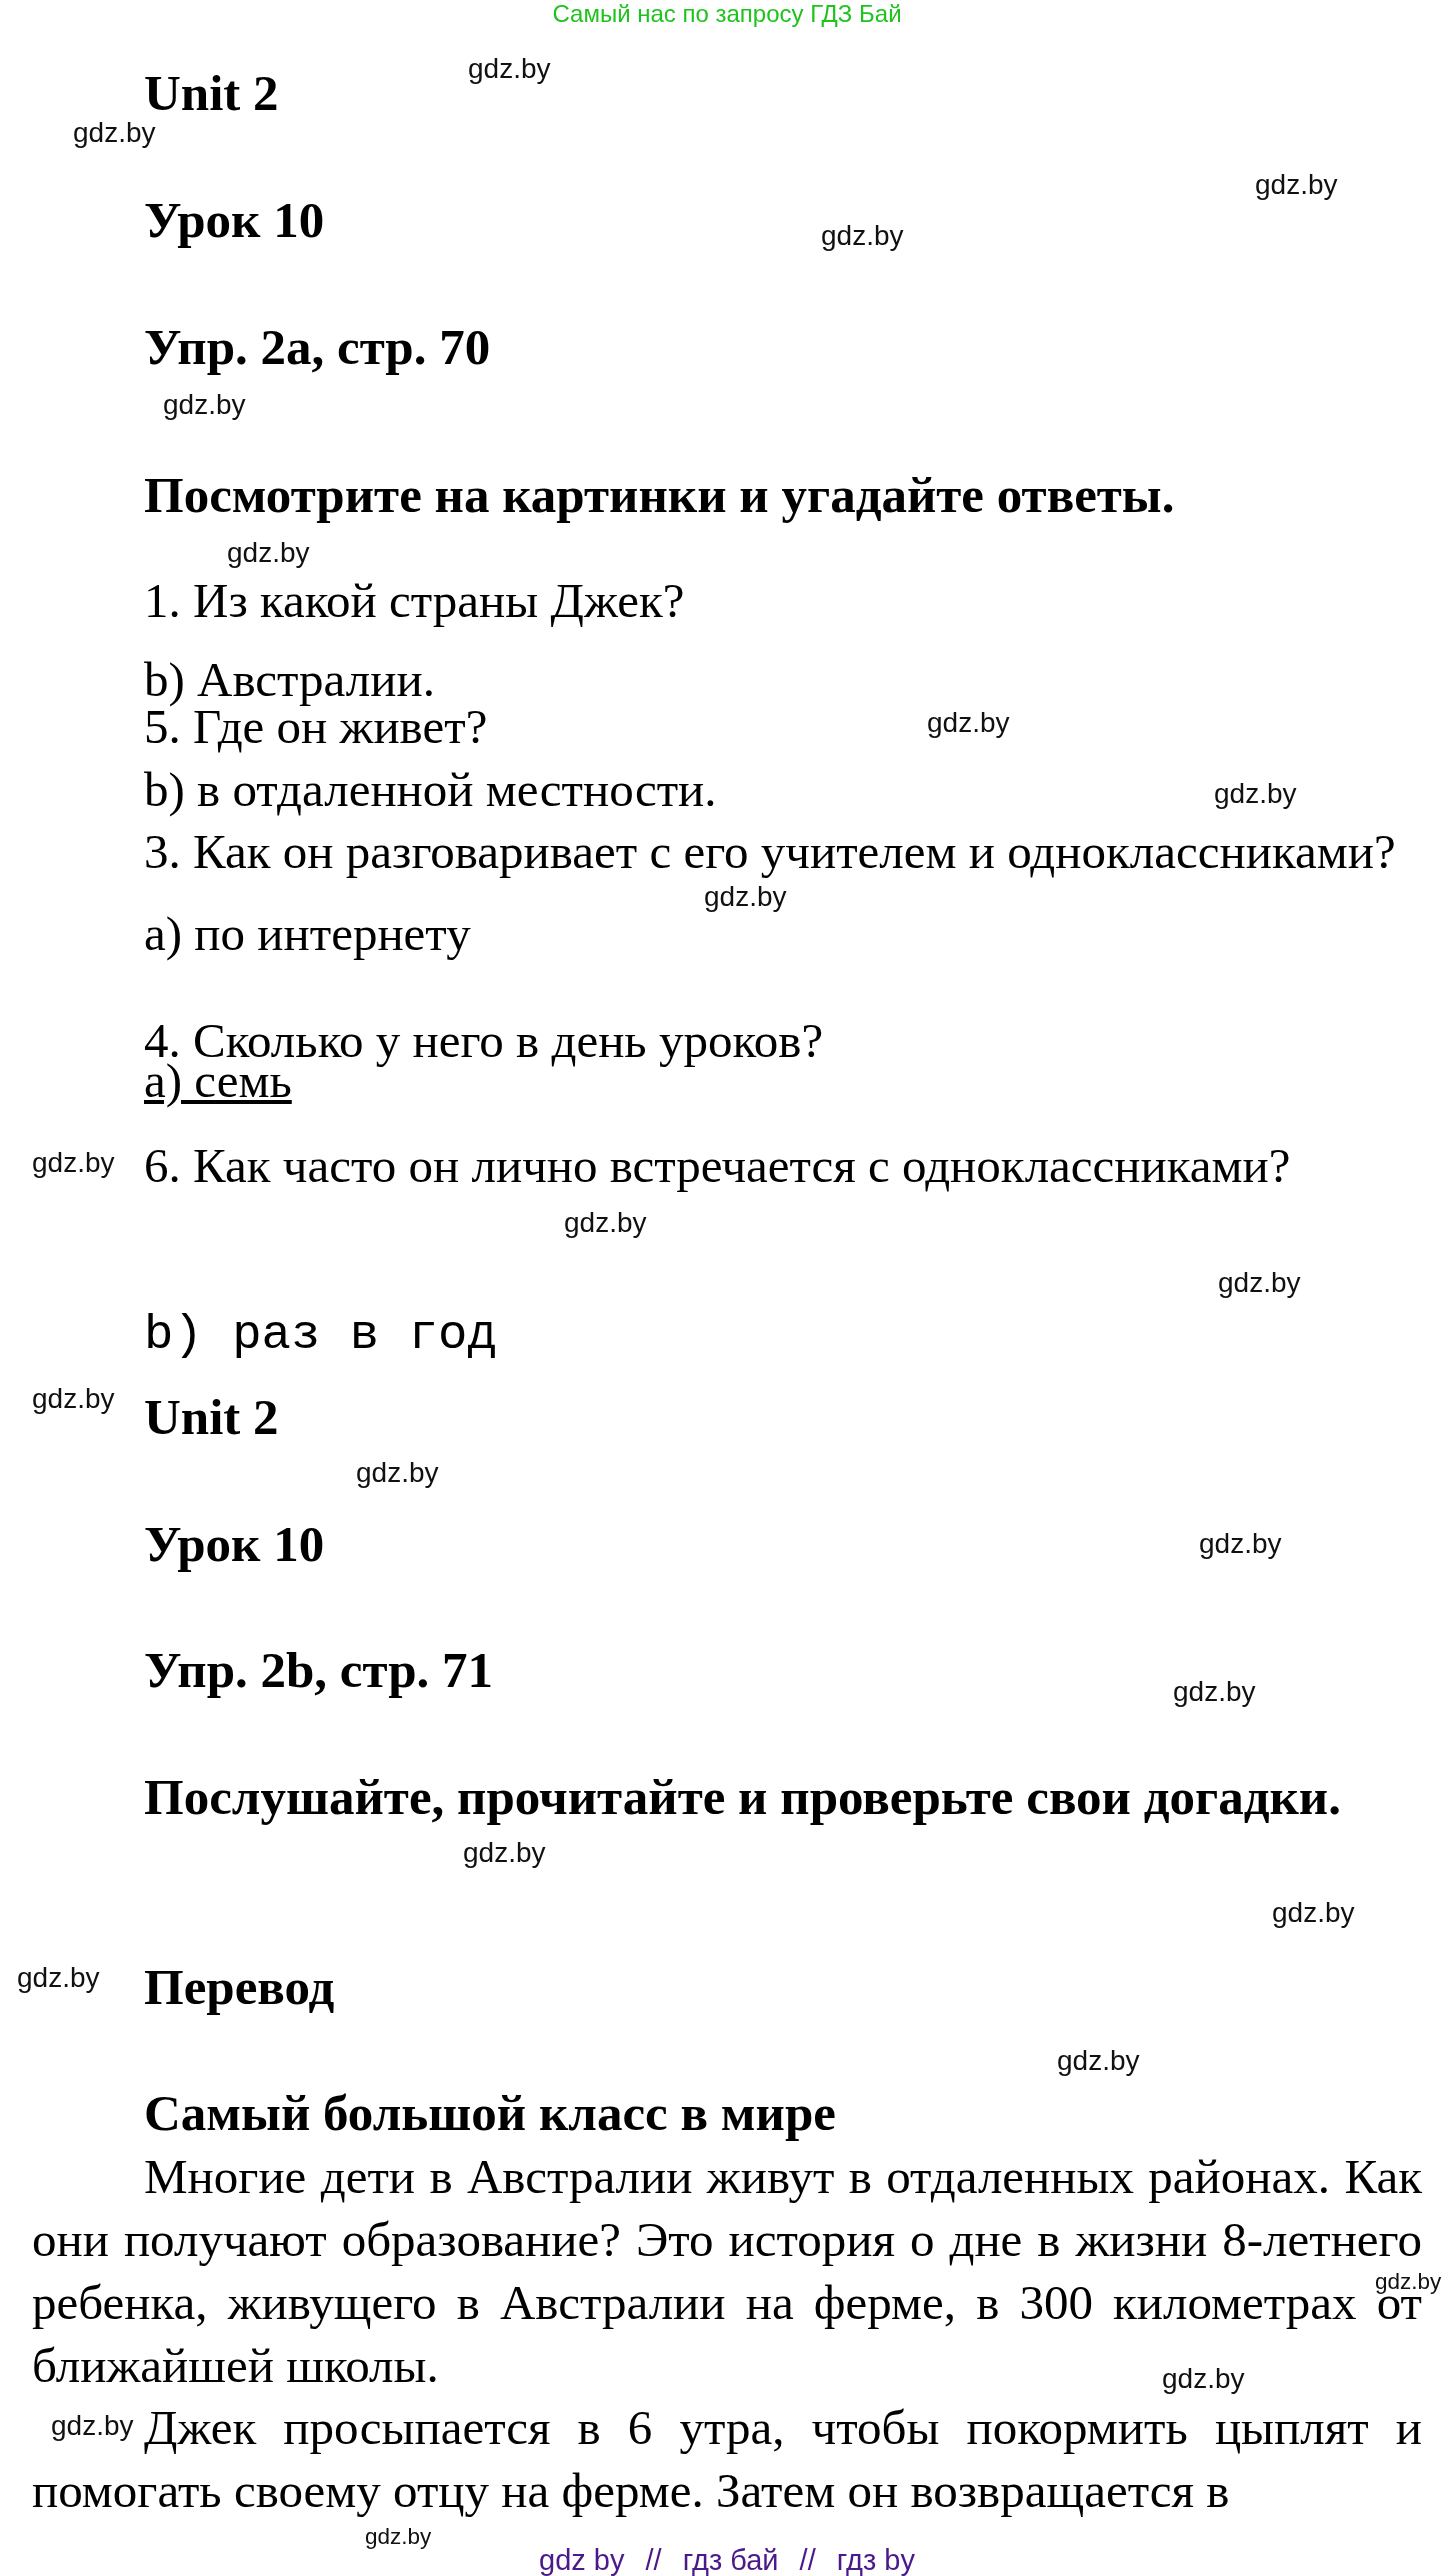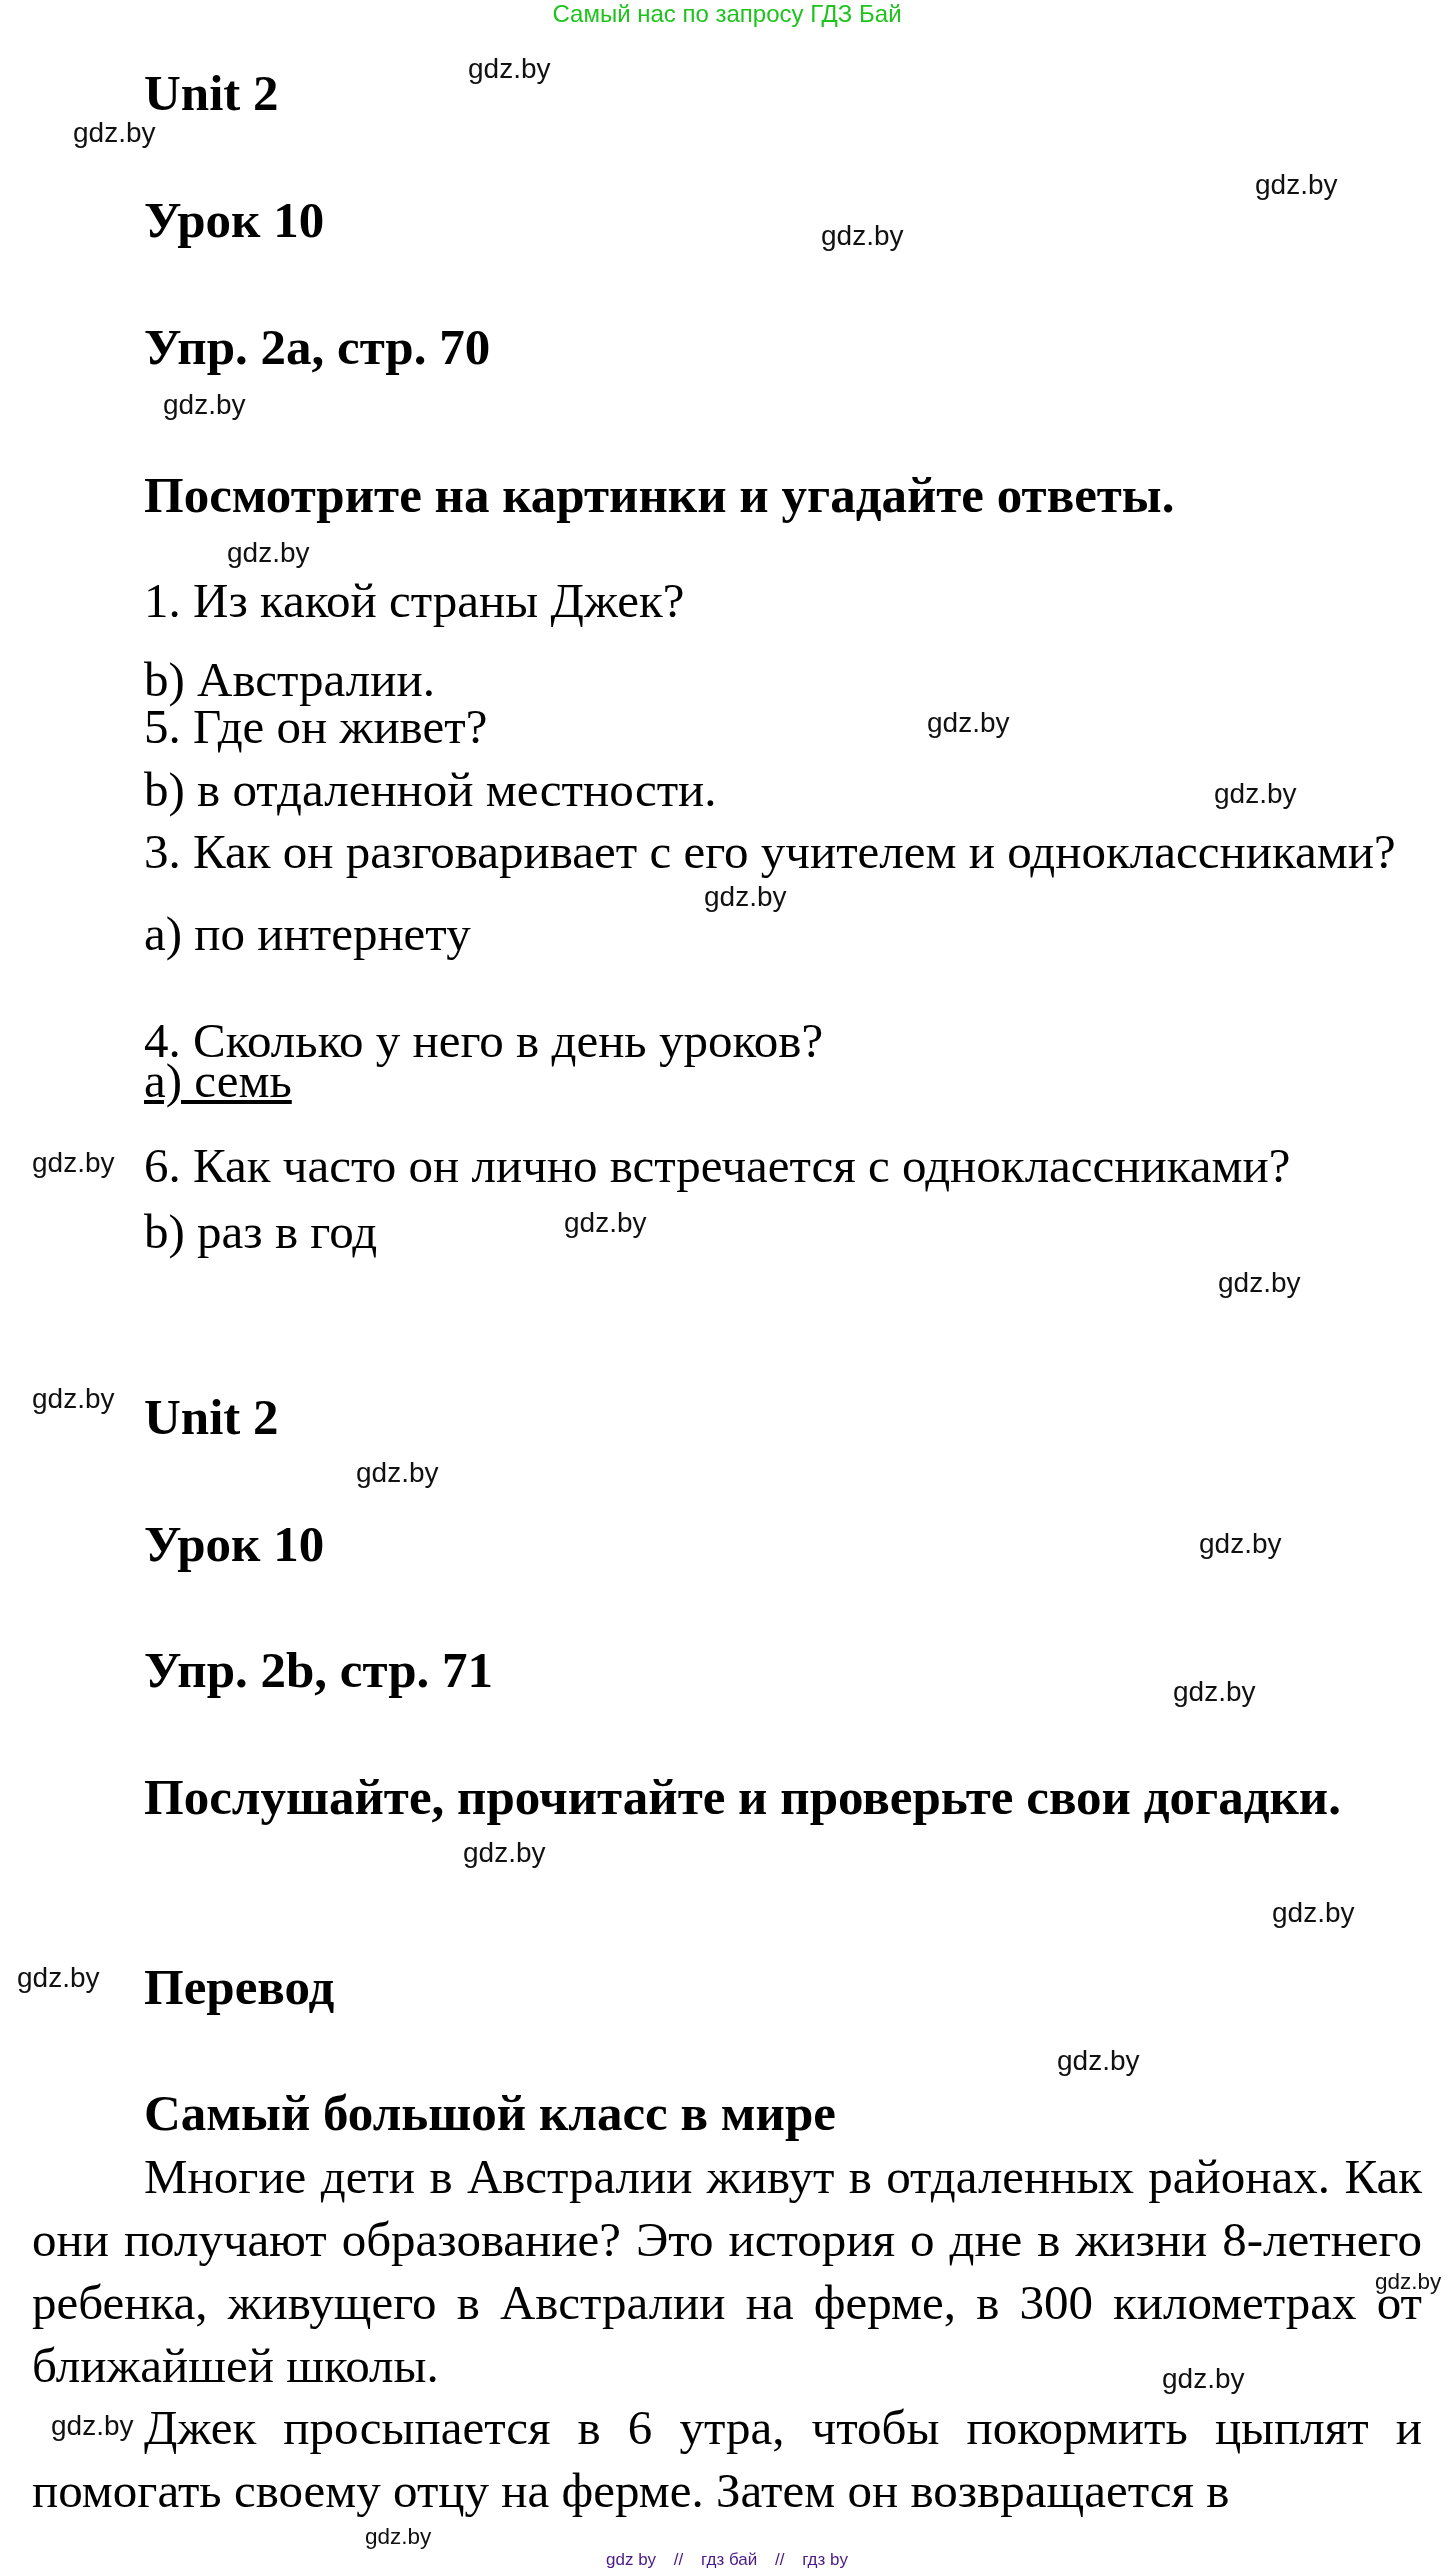--- a/index.html
+++ b/index.html
@@ -17,21 +17,21 @@
   .p { font-size: 49px; line-height: 63px; position: absolute; left: 0; width: 1390px; }
   .indent { padding-left: 112px; box-sizing: border-box; }
   .justify { text-align: justify; text-align-last: left; }
   .wm {
     position: absolute; font-family: "Liberation Sans", sans-serif; font-size: 28px;
     color: #111; line-height: 30px; white-space: nowrap;
   }
   .wm.small { font-size: 22.5px; }
   .footer {
     position: absolute; left: 0; top: 2546px; width: 1454px; text-align: center;
-    font-family: "Liberation Sans", sans-serif; font-size: 17px; color: #4b1a8a; line-height: 28px;
+    font-family: "Liberation Sans", sans-serif; font-size: 29px; color: #4b1a8a; line-height: 28px;
   }
   .footer .sep { margin: 0 13px; }
 </style>
 </head>
 <body>
 
 <div class="top-banner">Самый нас по запросу ГДЗ Бай</div>
 
 <div class="content">
 
@@ -42,21 +42,21 @@
 
   <div class="p indent" style="top:513px;">1. Из какой страны Джек?</div>
   <div class="p indent" style="top:592px;">b) Австралии.</div>
   <div class="p indent" style="top:639px;">5. Где он живет?</div>
   <div class="p indent" style="top:702px;">b) в отдаленной местности.</div>
   <div class="p justify" style="top:764px; text-indent:112px;">3. Как он разговаривает с его учителем и одноклассниками?</div>
   <div class="p indent" style="top:846px;">a) по интернету</div>
   <div class="p indent" style="top:953px;">4. Сколько у него в день уроков?</div>
   <div class="p indent" style="top:993px;text-decoration:underline;">a) семь</div>
   <div class="p justify" style="top:1078px; text-indent:112px;">6. Как часто он лично встречается с одноклассниками?</div>
-  <div class="p indent" style="top:1144px;">b) раз в год</div>
+  <div class="p indent" style="top:1248px;font-family:Liberation Mono, monospace;">b) раз в год</div>
 
   <div class="h" style="top:1330px;">Unit 2</div>
   <div class="h" style="top:1457px;">Урок 10</div>
   <div class="h" style="top:1583px;">Упр. 2b, стр. 71</div>
   <div class="h justify" style="top:1710px; padding-left:0; width:1390px; text-indent:112px;">Послушайте, прочитайте и проверьте свои догадки.</div>
   <div class="h" style="top:1900px;">Перевод</div>
   <div class="h" style="top:2026px;">Самый большой класс в мире</div>
   <div class="p justify" style="top:2089px; text-indent:112px;">Многие дети в Австралии живут в отдаленных районах. Как они получают образование? Это история о дне в жизни 8-летнего ребенка, живущего в Австралии на ферме, в 300 километрах от ближайшей школы.</div>
   <div class="p justify" style="top:2340px; text-indent:112px;">Джек просыпается в 6 утра, чтобы покормить цыплят и помогать своему отцу на ферме. Затем он возвращается в</div>
 </div>

